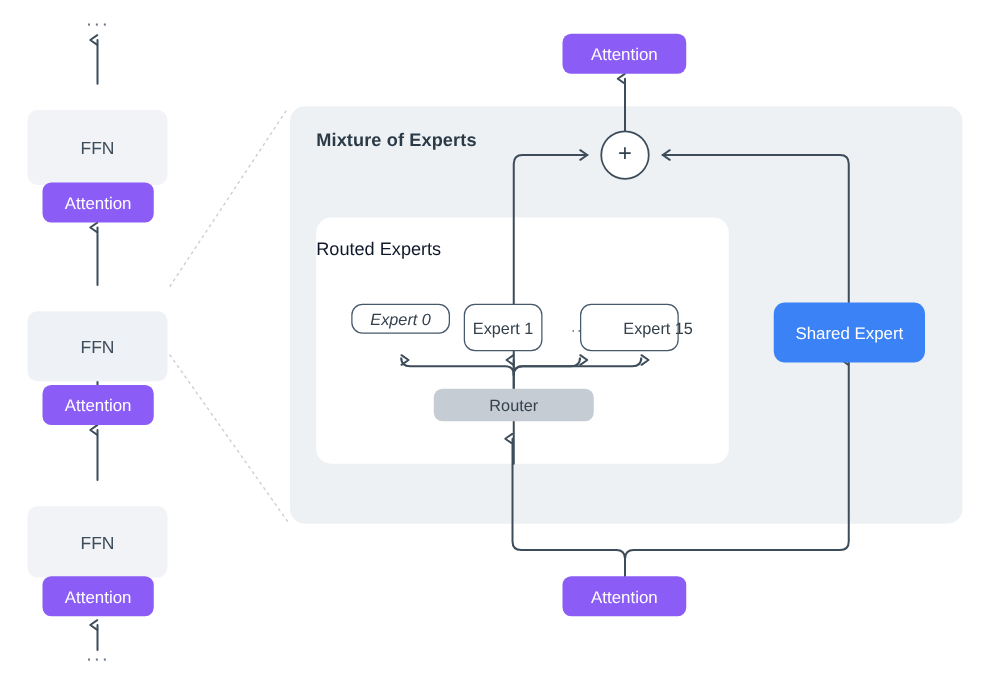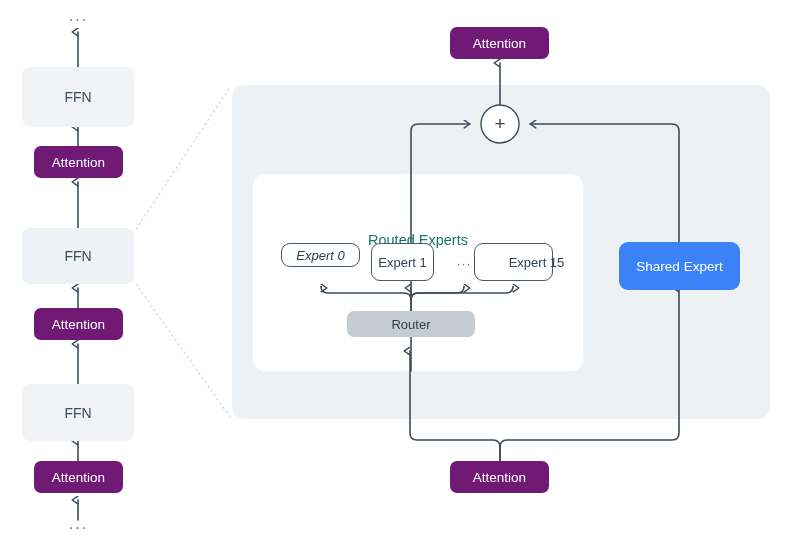--- a/index.html
+++ b/index.html
@@ -30,26 +30,27 @@
     justify-content: center;
     box-sizing: border-box;
     text-align: center;
     white-space: nowrap;
   }
   .ffn {
     background: #f1f3f6;
     border-radius: 8px;
     color: #3c4c5a;
     font-size: 14px;
+    margin-top: 21px;
   }
   .ffn-focus {
     background: #eef1f5;
   }
   .attention {
-    background: #701a75;
+    background: #8b5cf6;
     border-radius: 7px;
     color: #ffffff;
     font-size: 13.5px;
   }
   .expert {
     background: #ffffff;
     border: 1.3px solid #46596b;
     border-radius: 9px;
     color: #33414d;
     font-size: 13px;
@@ -79,25 +80,24 @@
   .panel-title {
     position: absolute;
     font-size: 14.5px;
     font-weight: bold;
     color: #2b3a47;
     letter-spacing: 0.1px;
   }
   .inner-title {
     position: absolute;
     font-size: 14.5px;
-    color: #0f766e;
-    text-align: center;
+    color: #0f172a;
+    text-align: left;
     width: 100%;
     left: 0;
-    margin-top: 40px;
   }
   .ellipsis {
     position: absolute;
     color: #6b7785;
     font-size: 16px;
     letter-spacing: 1px;
     text-align: center;
     line-height: 1;
   }
   .ellipsis-small {
@@ -186,41 +186,42 @@
   <div class="node ffn" style="left:22px; top:384px; width:112px; height:57px;">
     <span>FFN</span>
   </div>
 
   <div class="node attention" style="left:34px; top:461px; width:89px; height:32px;">
     <span>Attention</span>
   </div>
 
   <div class="ellipsis" style="left:58px; top:520px; width:40px;">···</div>
 
+  <div class="panel-title" style="left:253px; top:105px;">Mixture of Experts</div>
 
   <div style="position:absolute; left:253px; top:192px; width:330px;">
     <div class="inner-title">Routed Experts</div>
   </div>
 
   <div class="node attention" style="left:450px; top:27px; width:99px; height:32px;">
     <span>Attention</span>
   </div>
 
   <div class="node" style="left:481px; top:105px; width:38px; height:38px; color:#33414d; font-size:19px;">
     <span>+</span>
   </div>
 
   <div class="node expert" style="left:281px; top:243px; width:79px; height:24px;font-style:italic;">
     <span>Expert 0</span>
   </div>
   <div class="node expert" style="left:371px; top:243px; width:63px; height:38px;">
     <span>Expert 1</span>
   </div>
   <div class="ellipsis-small" style="left:455px; top:258px; width:18px;">···</div>
-  <div class="node expert" style="left:474px; top:243px; width:79px; height:38px;padding-left:46px;">
+  <div class="node expert" style="left:464px; top:243px; width:79px; height:38px;padding-left:46px;">
     <span>Expert 15</span>
   </div>
 
   <div class="node router" style="left:347px; top:311px; width:128px; height:26px;">
     <span>Router</span>
   </div>
 
   <div class="node shared-expert" style="left:619px; top:242px; width:121px; height:48px;">
     <span>Shared Expert</span>
   </div>

